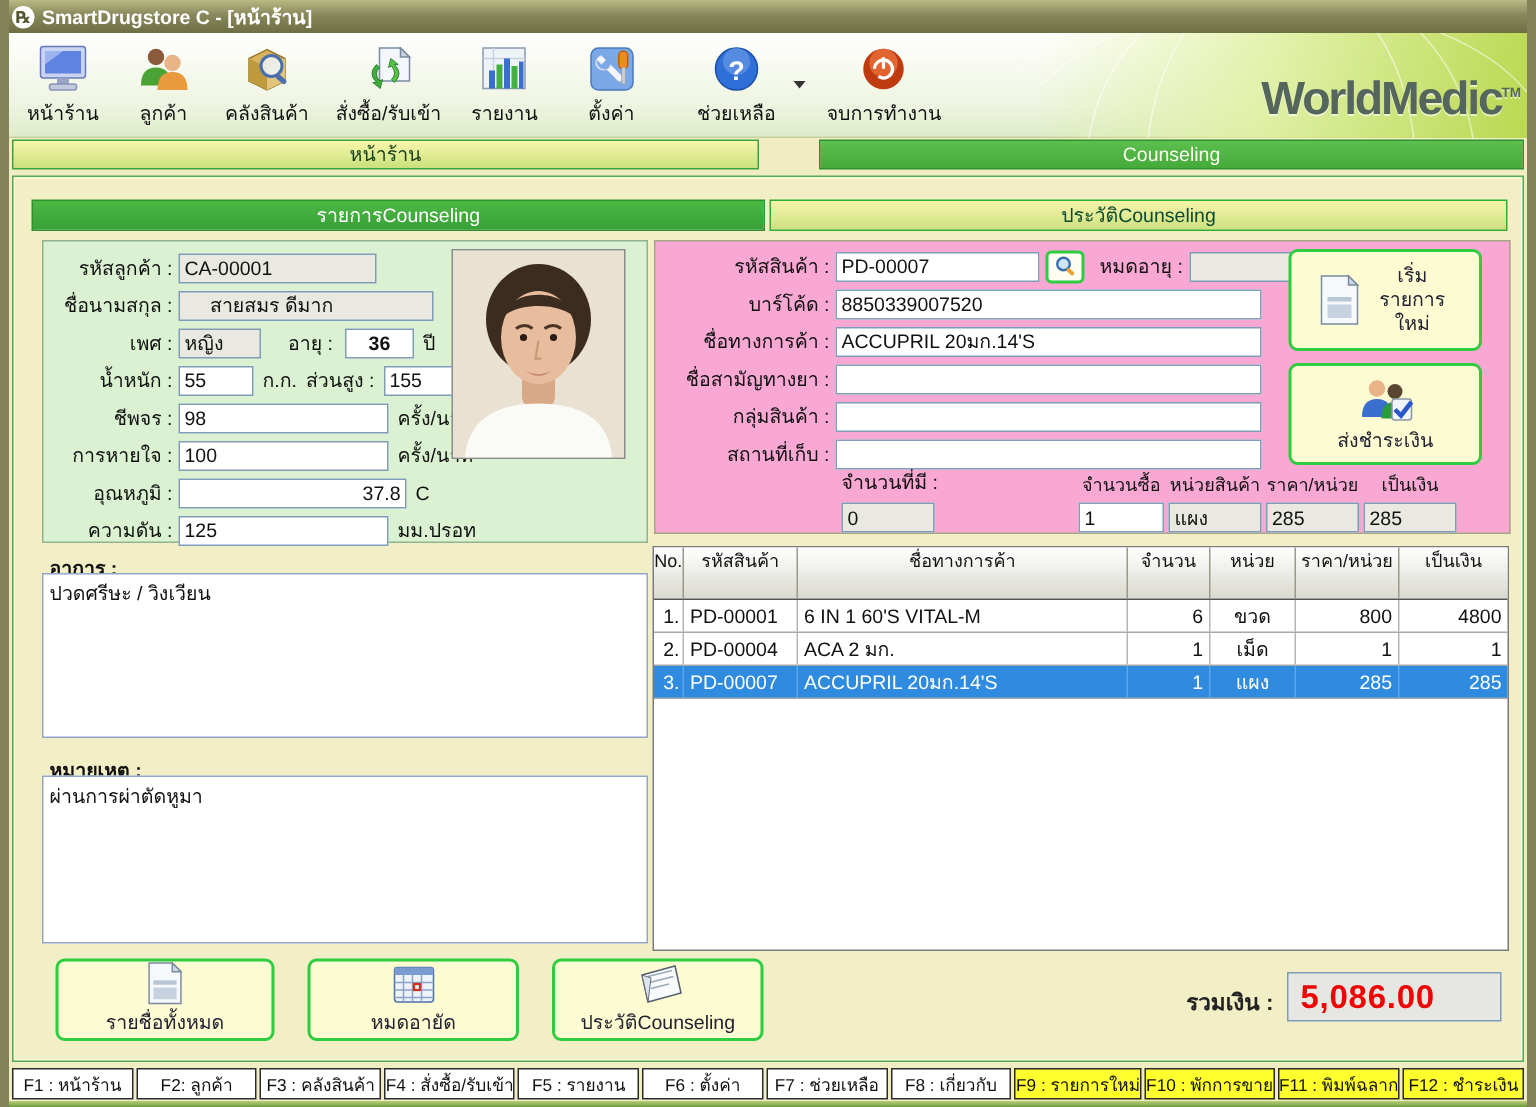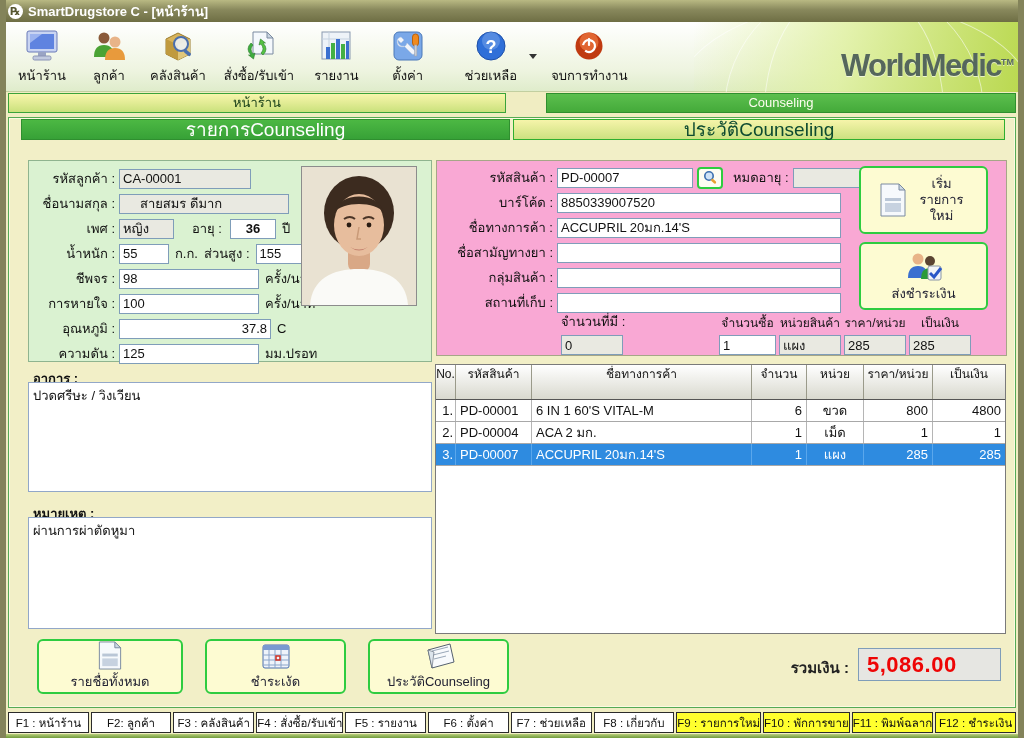--- a/index.html
+++ b/index.html
@@ -36,21 +36,21 @@
   .tabrow { position:absolute; top:93px; left:0; right:0; height:20px; }
   .tab { position:absolute; top:0; height:20px; text-align:center; font-size:13px; line-height:18px; cursor:pointer; }
   .tab-inactive { background:linear-gradient(#f8f6ac,#cae17c); border:1px solid #3aa33a; color:#173f17; }
   .tab-active { background:linear-gradient(#5cbf4e,#44aa3a); border:1px solid #2f8f2f; color:#fdfdef;margin-left:36px; }
   .tab-store { left:2px; width:498px; }
   .tab-counseling { left:504px; right:2px; }
 
   
   .main { position:absolute; top:117px; left:2px; right:2px; bottom:30px;
     background:#f2efc7; border:1px solid #55aa55; box-shadow:inset 0 0 0 1px #fbfae0; }
-  .inner-tab { position:absolute; top:1px; height:21px; text-align:center; font-size:19px; line-height:19px; cursor:pointer; }
+  .inner-tab { position:absolute; top:15px; height:21px; text-align:center; font-size:13px; line-height:19px; cursor:pointer; }
   .itab-active { left:12px; width:489px; background:linear-gradient(#4cb843,#37a137); border:1px solid #2f8f2f; color:#ffffff; }
   .itab-inactive { left:504px; width:492px; background:linear-gradient(#f6f4aa,#cce180); border:1px solid #2fae2f; color:#0d4a30; }
 
   
   .cust-panel { position:absolute; left:19px; top:42px; width:404px; height:202px;
     background:#daf2d1; border:1px solid #8fb48f; padding-top:7px; }
   .frow { display:flex; align-items:center; height:21px; margin-bottom:4px; }
   .flabel { width:90px; text-align:right; font-size:13px; color:#111; padding-right:4px; white-space:nowrap; flex:none; }
   .finput { height:20px; border:1px solid #7f9db9; background:#fff; font-size:13px; padding:1px 3px;
     font-family:"Liberation Sans","DejaVu Sans",sans-serif; color:#111; }
@@ -446,21 +446,21 @@
           <g stroke="#8aa4c8">
             <line x1="2" y1="13" x2="28" y2="13"></line>
             <line x1="2" y1="18" x2="28" y2="18"></line>
             <line x1="2" y1="23" x2="28" y2="23"></line>
             <line x1="8" y1="8" x2="8" y2="26"></line>
             <line x1="14" y1="8" x2="14" y2="26"></line>
             <line x1="20" y1="8" x2="20" y2="26"></line>
           </g>
           <rect x="15" y="14" width="4" height="4" fill="none" stroke="#d03020" stroke-width="1.5"></rect>
         </svg>
-      <span class="blabel">ชำระเงัด</span>
+      <span class="blabel">หมดอายัด</span>
     </div>
     <div class="big-btn bb3">
       <svg width="34" height="28" viewBox="0 0 34 28">
           <path d="M6 8 L28 2 L32 20 L10 26 Z" fill="#f8fafc" stroke="#55606e"></path>
           <g stroke="#9aa8b8">
             <line x1="10" y1="9" x2="26" y2="5"></line>
             <line x1="11" y1="13" x2="27" y2="9"></line>
             <line x1="12" y1="17" x2="24" y2="14"></line>
           </g>
           <path d="M6 8 L12 10 L10 26 Z" fill="#dde5ec" stroke="#55606e" stroke-width=".6"></path>

